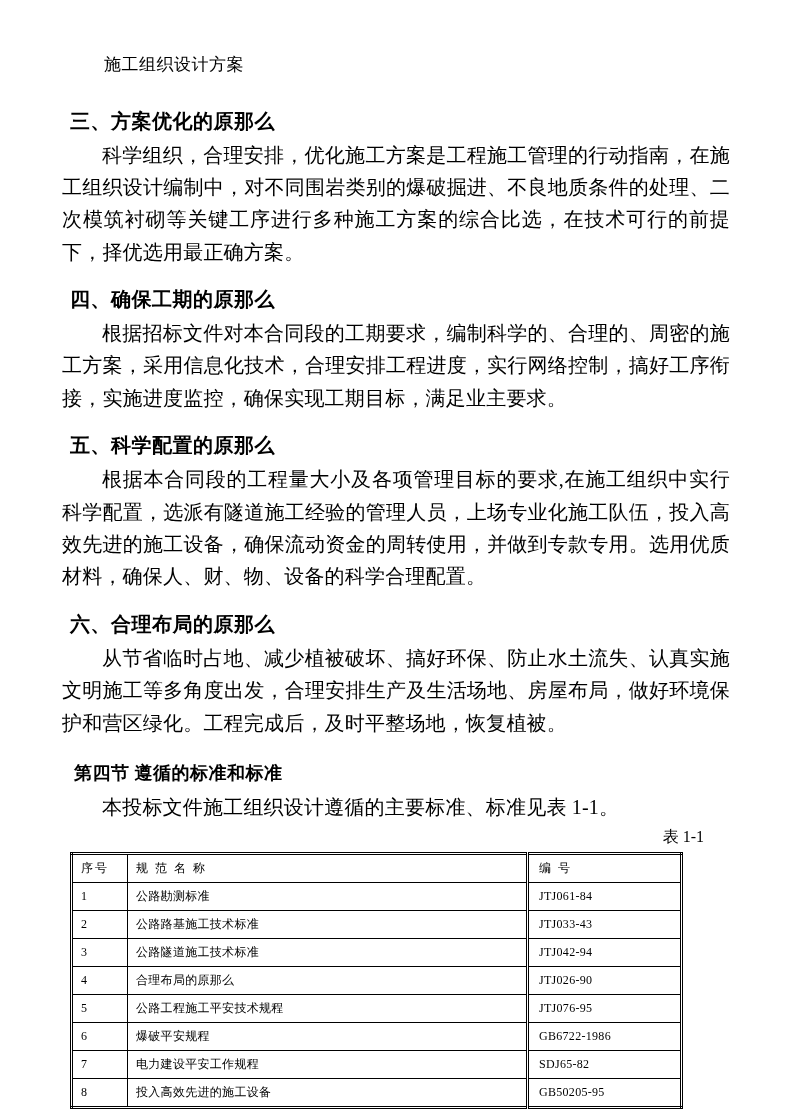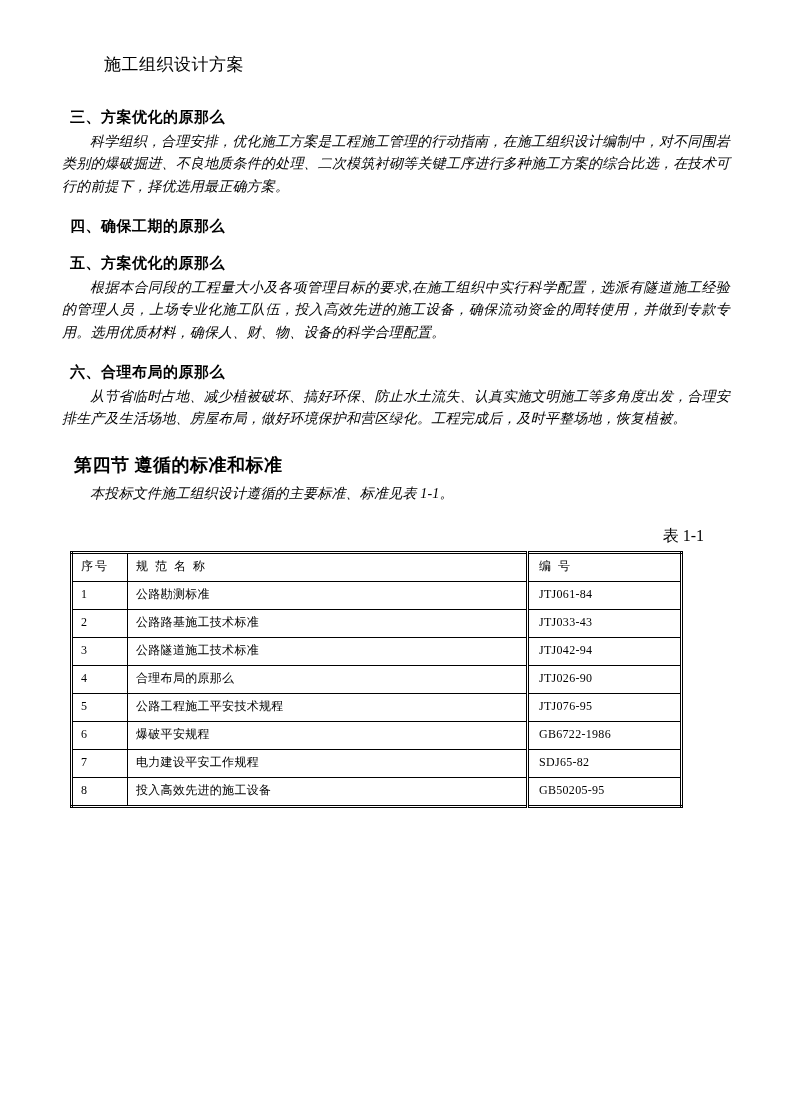--- a/index.html
+++ b/index.html
@@ -23,47 +23,46 @@
     position: relative;
   }
   .doc-header {
     font-size: 17px;
     line-height: 1.5;
     margin-left: 42px;
     margin-bottom: 30px;
     letter-spacing: 0.5px;
   }
   h2.section-heading {
-    font-size: 15px;
+    font-size: 20px;
     font-weight: bold;
     margin: 18px 0 4px 0;
     padding-left: 8px;
     letter-spacing: 0.5px;
   }
   h2.chapter-heading {
     font-size: 18px;
     font-weight: bold;
     margin: 22px 0 6px 4px;
     padding-left: 8px;
     letter-spacing: 0.5px;
   }
   p.body-par {
-    font-size: 14px;
+    font-size: 20px;
     line-height: 1.62;
     margin: 0 0 2px 0;
     text-align: justify;
     text-justify: inter-ideograph;
     text-indent: 2em;
     letter-spacing: 0.2px;
-    font-style: italic;
   }
   .table-caption {
     font-size: 16px;
     text-align: right;
-    margin: 20px 26px 4px 0;
+    margin: 4px 26px 4px 0;
   }
   table.std-table {
     border-collapse: collapse;
     width: 610px;
     margin-left: 8px;
     border: 3px double #000;
     table-layout: fixed;
   }
   table.std-table td, table.std-table th {
     border: 1px solid #000;
@@ -92,22 +91,23 @@
 <body>
 
 <div class="page">
 
   <div class="doc-header">施工组织设计方案</div>
 
   <h2 class="section-heading">三、方案优化的原那么</h2>
   <p class="body-par">科学组织，合理安排，优化施工方案是工程施工管理的行动指南，在施工组织设计编制中，对不同围岩类别的爆破掘进、不良地质条件的处理、二次模筑衬砌等关键工序进行多种施工方案的综合比选，在技术可行的前提下，择优选用最正确方案。</p>
 
   <h2 class="section-heading">四、确保工期的原那么</h2>
+  <p class="body-par">根据招标文件对本合同段的工期要求，编制科学的、合理的、周密的施工方案，采用信息化技术，合理安排工程进度，实行网络控制，搞好工序衔接，实施进度监控，确保实现工期目标，满足业主要求。</p>
 
-  <h2 class="section-heading">五、方案优化的原那么</h2>
+  <h2 class="section-heading">五、科学配置的原那么</h2>
   <p class="body-par">根据本合同段的工程量大小及各项管理目标的要求,在施工组织中实行科学配置，选派有隧道施工经验的管理人员，上场专业化施工队伍，投入高效先进的施工设备，确保流动资金的周转使用，并做到专款专用。选用优质材料，确保人、财、物、设备的科学合理配置。</p>
 
   <h2 class="section-heading">六、合理布局的原那么</h2>
   <p class="body-par">从节省临时占地、减少植被破坏、搞好环保、防止水土流失、认真实施文明施工等多角度出发，合理安排生产及生活场地、房屋布局，做好环境保护和营区绿化。工程完成后，及时平整场地，恢复植被。</p>
 
   <h2 class="chapter-heading">第四节   遵循的标准和标准</h2>
   <p class="body-par">本投标文件施工组织设计遵循的主要标准、标准见表 1-1。</p>
 
   <div class="table-caption">表 1-1</div>
 

